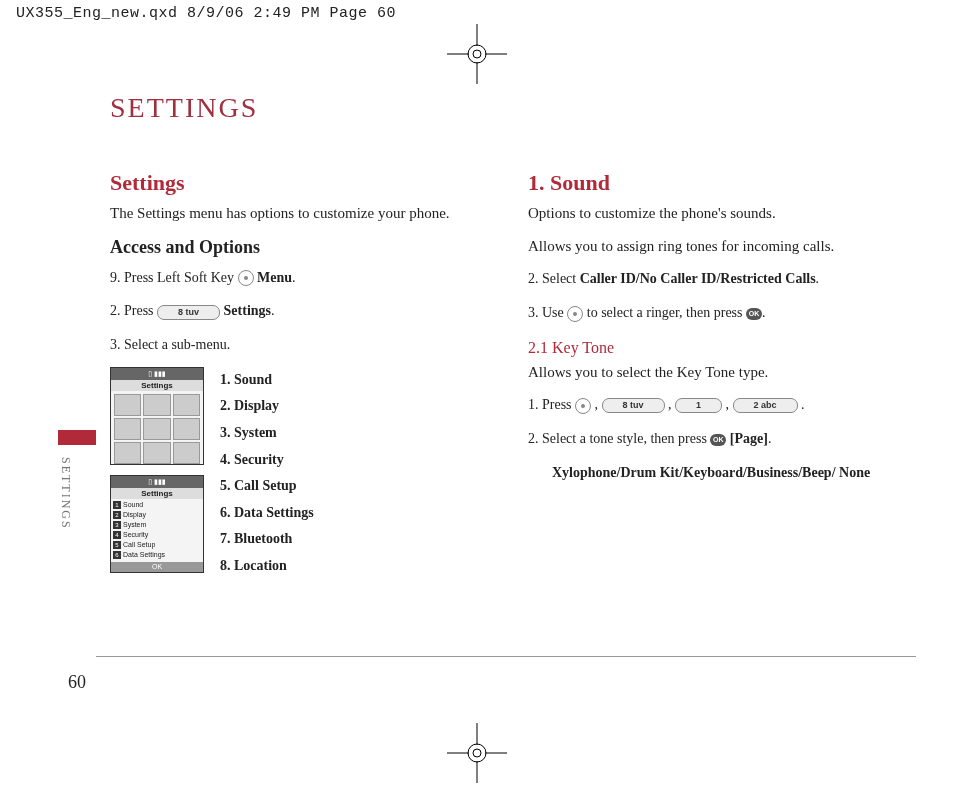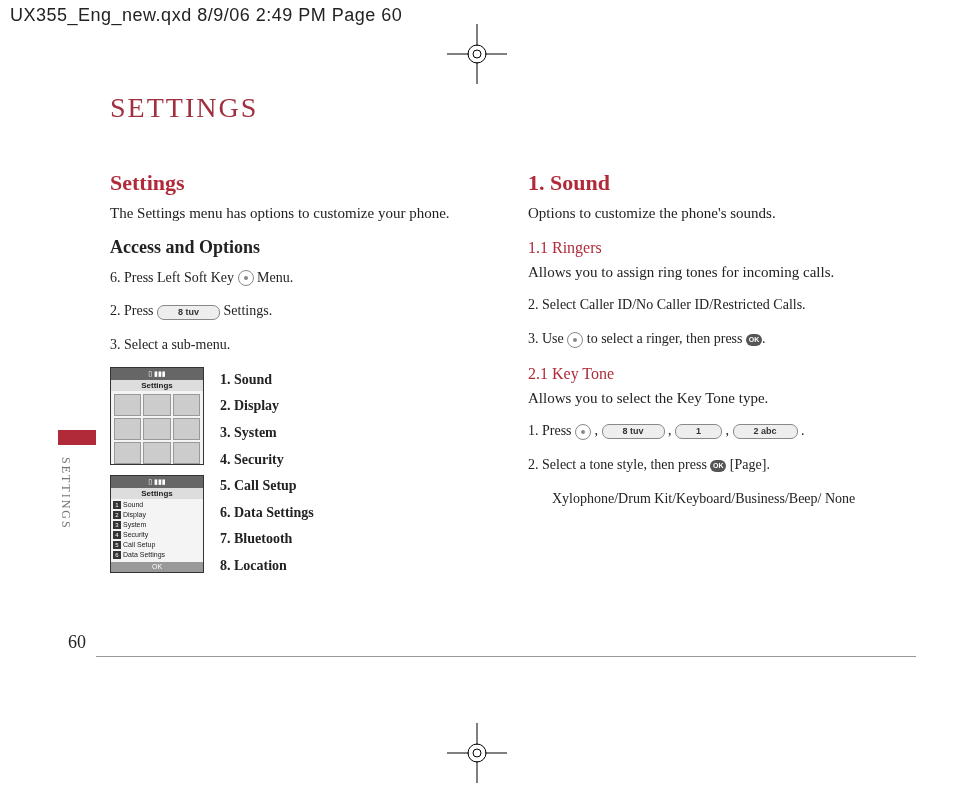--- a/index.html
+++ b/index.html
@@ -1,50 +1,50 @@
 <!DOCTYPE html>
 <html><head>
 <meta charset="utf-8">
 <style>
 html,body{margin:0;padding:0;width:954px;height:793px;background:#fff;font-family:Georgia,'Times New Roman',serif;color:#222;position:relative}
-.slug{position:absolute;top:5px;left:10px;font-family:Liberation Sans, sans-serif;font-size:18px;letter-spacing:.5px}
+.slug{position:absolute;top:5px;left:16px;font-family:Liberation Mono, monospace;font-size:15px;letter-spacing:.5px}
 .crop-t{position:absolute;top:24px;left:50%;transform:translateX(-50%)}
 .crop-b{position:absolute;bottom:10px;left:50%;transform:translateX(-50%)}
 .crop svg{display:block}
 .page{position:absolute;left:110px;top:92px;width:800px}
 .h-settings{font-size:28px;letter-spacing:2px;color:#a03040;font-weight:400;margin:0 0 46px 0}
 .cols{display:flex;gap:58px}
 .col{width:360px}
 .h2{color:#b02a3a;font-size:22px;font-weight:600;margin:0 0 6px 0}
 .h3{color:#b02a3a;font-size:16px;font-weight:400;margin:14px 0 4px 0}
 .p{font-size:15px;line-height:1.5;margin:0 0 10px 0}
 .sub{font-weight:700;font-size:18px;margin:12px 0 8px 0}
 .step{font-size:14px;margin:0 0 10px 0;line-height:1.7}
-.bold{font-weight:400}
+.bold{font-weight:700}
 .key{display:inline-block;border:1px solid #888;border-radius:7px;padding:0 20px;font-size:9px;line-height:13px;vertical-align:middle;background:#eee;font-family:Arial,sans-serif;font-weight:700;color:#333}
 .okkey{display:inline-block;width:16px;height:12px;border-radius:7px;background:#555;color:#fff;font-size:7px;line-height:12px;text-align:center;vertical-align:middle;font-family:Arial,sans-serif;font-weight:700}
 .nav{display:inline-block;width:14px;height:14px;border:1.5px solid #888;border-radius:50%;vertical-align:middle;position:relative}
 .nav::before{content:"";position:absolute;width:4px;height:4px;background:#888;border-radius:50%;top:50%;left:50%;transform:translate(-50%,-50%)}
 .submenu-row{display:flex;gap:16px;margin-top:6px}
 .phonescreens{display:flex;flex-direction:column;gap:10px}
 .pscreen{width:92px;height:96px;border:1px solid #333;background:#f4f4f4;font-family:Arial,sans-serif;font-size:8px;position:relative;overflow:hidden}
 .ps-bar{background:#666;color:#fff;height:12px;line-height:12px;text-align:center;font-size:7px}
 .ps-title{background:#ddd;height:11px;line-height:11px;text-align:center;font-weight:700;font-size:8px}
 .ps-icons{display:grid;grid-template-columns:repeat(3,1fr);gap:2px;padding:3px}
 .ps-ic{height:20px;background:#ccc;border:1px solid #999}
 .ps-list{padding:1px 2px}
 .ps-li{display:flex;gap:2px;font-size:7px;height:10px;align-items:center}
 .ps-li .n{width:8px;height:8px;background:#333;color:#fff;font-size:6px;text-align:center;line-height:8px}
 .ps-ok{position:absolute;bottom:0;left:0;right:0;height:10px;background:#999;color:#fff;font-size:7px;text-align:center;line-height:10px}
 .sublist{font-size:14px;line-height:1.9;font-weight:700}
 .sublist div{white-space:nowrap}
 .sidebar{position:absolute;left:58px;top:430px;width:38px}
 .side-bar{width:38px;height:15px;background:#b02a3a;margin-bottom:6px}
 .side-txt{writing-mode:vertical-rl;font-size:12px;letter-spacing:2px;color:#777;padding-top:6px}
-.pagenum{position:absolute;left:68px;top:632px;font-size:18px}
+.pagenum{position:absolute;left:68px;top:672px;font-size:18px}
 .footline{position:absolute;left:96px;top:656px;width:820px;height:1px;background:#999}
 .indent{margin-left:24px}
 </style>
 </head>
 <body>
 
 <div class="slug">UX355_Eng_new.qxd  8/9/06  2:49 PM  Page 60</div>
 
 <div class="crop crop-t">
 <svg width="60" height="60">
@@ -65,21 +65,21 @@
 <div class="page">
   <h1 class="h-settings">SETTINGS</h1>
 
   <div class="cols">
     <div class="col">
       <div class="h2">Settings</div>
       <p class="p">The Settings menu has options to customize your phone.</p>
       <div class="sub">Access and Options</div>
 
       <p class="step">
-        <span>6. Press Left Soft Key </span>
+        <span>9. Press Left Soft Key </span>
         <span class="nav"></span>
         <span class="bold"> Menu</span><span>.</span>
       </p>
       <p class="step">
         <span>2. Press </span>
         <span class="key">8 tuv</span>
         <span class="bold"> Settings</span><span>.</span>
       </p>
       <p class="step">3. Select a sub-menu.</p>
 
@@ -142,21 +142,20 @@
           <div>7. Bluetooth</div>
           <div>8. Location</div>
         </div>
       </div>
     </div>
 
     <div class="col">
       <div class="h2">1. Sound</div>
       <p class="p">Options to customize the phone's sounds.</p>
 
-      <div class="h3">1.1 Ringers</div>
       <p class="p">Allows you to assign ring tones for incoming calls.</p>
       <p class="step">
         <span>2. Select </span>
         <span class="bold">Caller ID/No Caller ID/Restricted Calls</span><span>.</span>
       </p>
       <p class="step">
         <span>3. Use </span>
         <span class="nav"></span>
         <span> to select a ringer, then press </span>
         <span class="okkey">OK</span><span>.</span>

